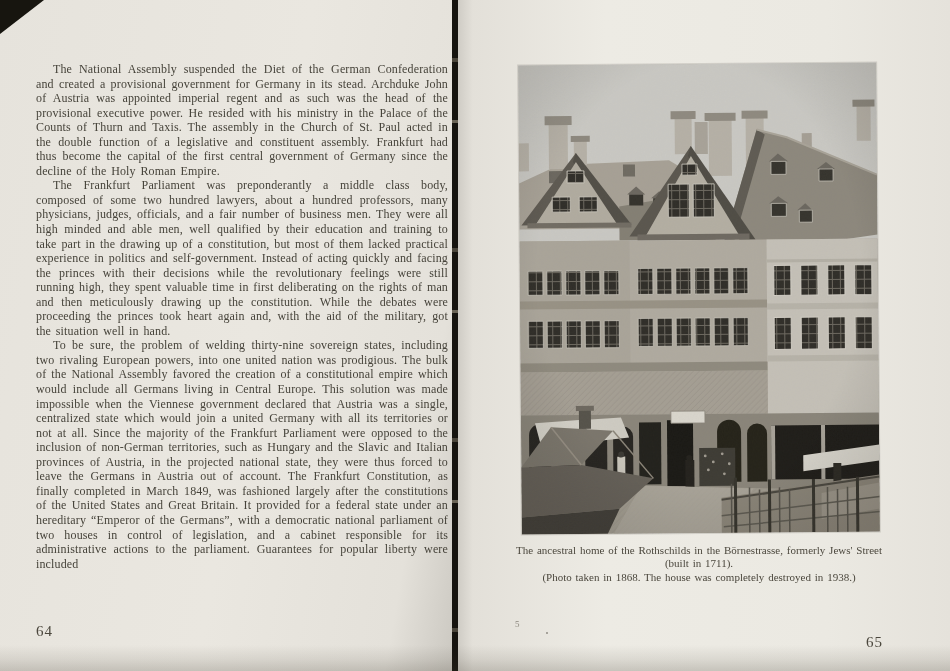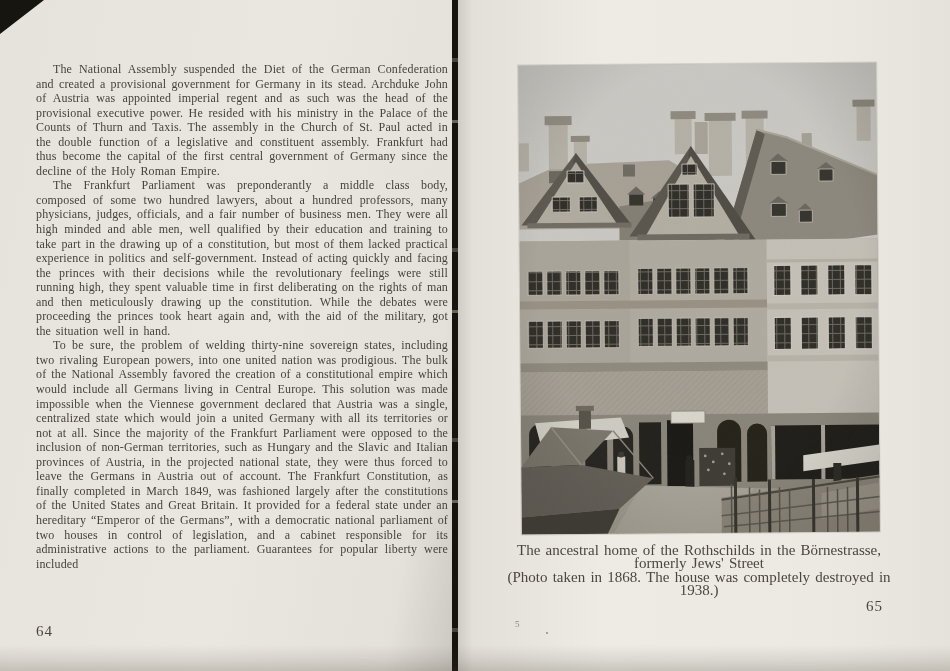--- a/index.html
+++ b/index.html
@@ -34,31 +34,31 @@
   }
   
   .body-text{
     position:absolute;left:36px;top:62px;width:412px;
     color:#46433a;font-size:12px;line-height:14.55px;
     text-align:justify;
   }
   .body-text p{margin:0;text-indent:17px;word-spacing:.13em;letter-spacing:.012em;}
   .pagenum{position:absolute;color:#4b473d;font-size:15px;letter-spacing:1px;}
   .pn-left{left:36px;top:623px;}
-  .pn-right{left:866px;top:598px;text-align:right;}
+  .pn-right{left:866px;top:634px;text-align:right;}
   
   .photo{
     position:absolute;left:520px;top:64px;width:358px;height:469px;
     transform:rotate(-.45deg);background:#cac9c4;
     outline:1px solid rgba(60,55,45,.15);
   }
   .photo svg{display:block;width:358px;height:469px;}
   .caption{
     position:absolute;left:489px;top:544px;width:420px;
-    text-align:center;color:#4b473d;font-size:15px;line-height:13.4px;
+    text-align:center;color:#4b473d;font-size:11px;line-height:13.4px;
     word-spacing:.1em;
   }
   .stray{position:absolute;color:rgba(75,70,58,.6);font-size:9px;}
   .stray-5{left:515px;top:619px;}
   .stray-dot{left:546px;top:632px;width:2px;height:2px;border-radius:50%;background:rgba(75,70,58,.55);}
 </style>
 </head>
 <body>
 
 <div class="spread">
@@ -272,20 +272,21 @@
           <line x1="336" y1="414" x2="336" y2="469"></line>
       </g>
 
       <rect x="0" y="0" width="358" height="469" fill="url(#vig)"></rect>
       <rect x="0" y="0" width="358" height="469" filter="url(#grain)" opacity=".14"></rect>
     </svg>
   </div>
 
   <div class="caption">
     <div>The ancestral home of the Rothschilds in the Börnestrasse, formerly Jews' Street</div>
+    <div>(built in 1711).</div>
     <div>(Photo taken in 1868.  The house was completely destroyed in 1938.)</div>
   </div>
 
   <div class="pagenum pn-right">65</div>
 
   <div class="stray stray-5">5</div>
   <div class="stray stray-dot"></div>
 
   <div class="bottom-shade"></div>
 </div>

